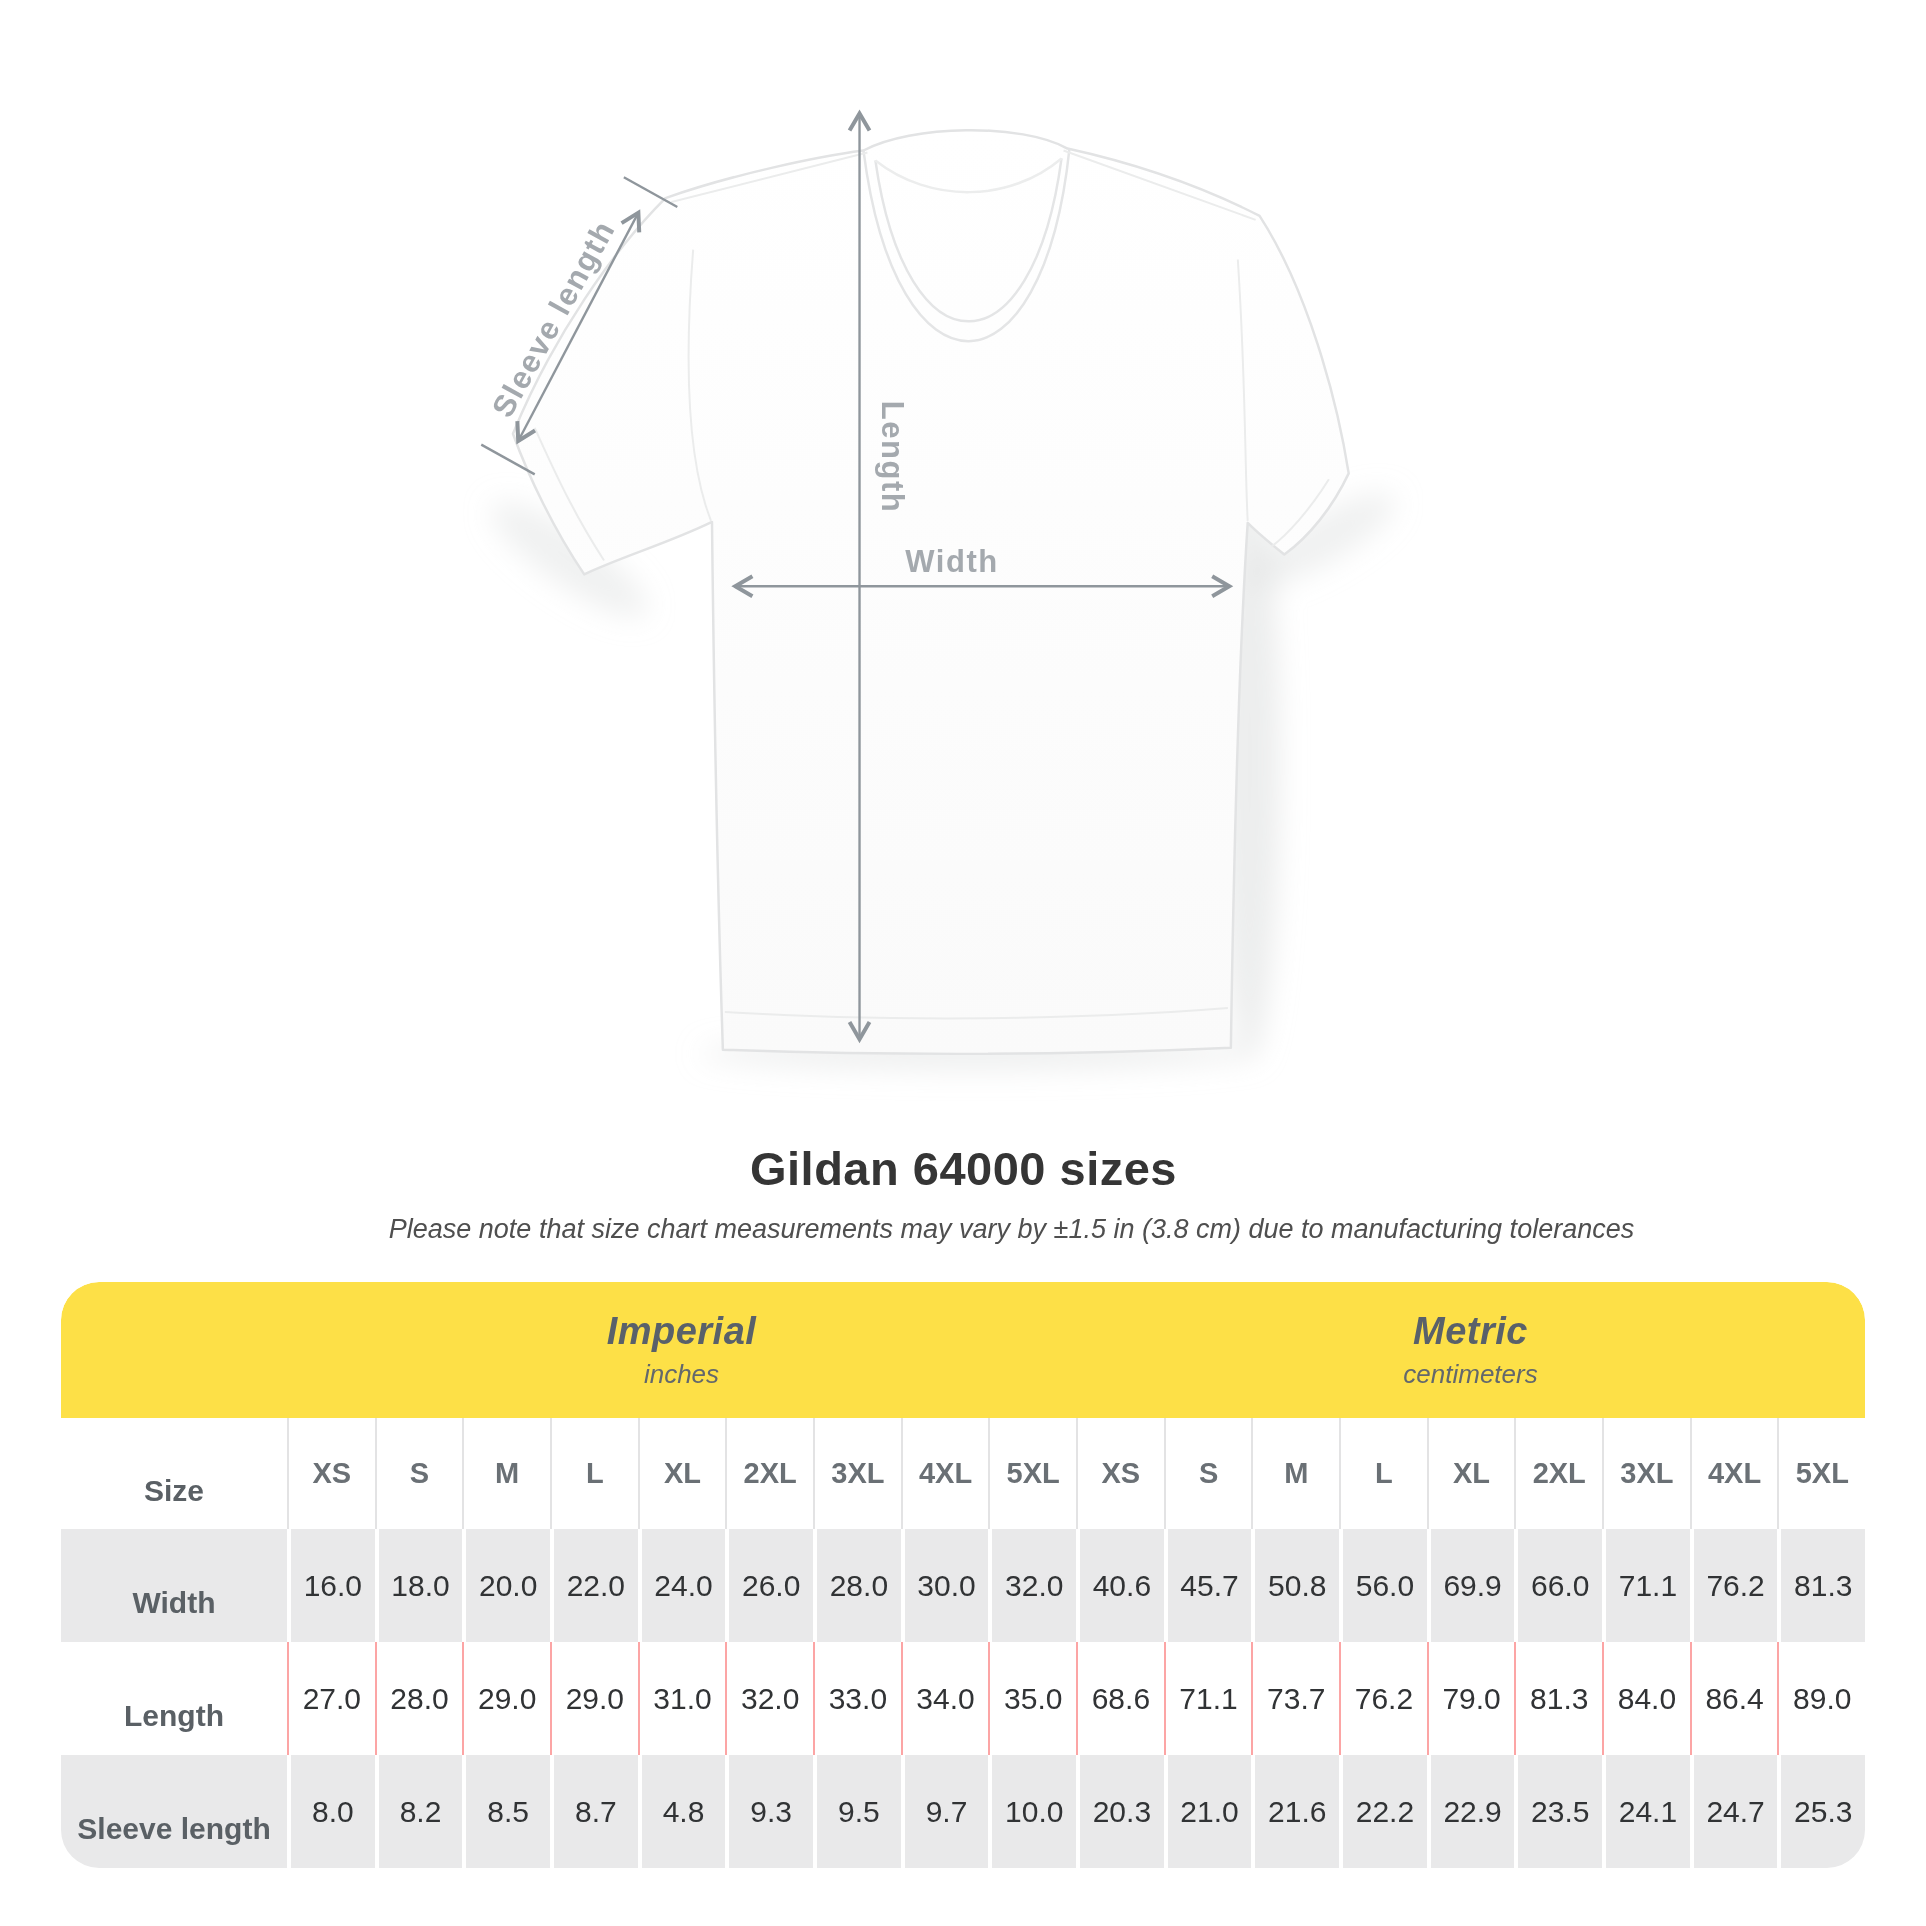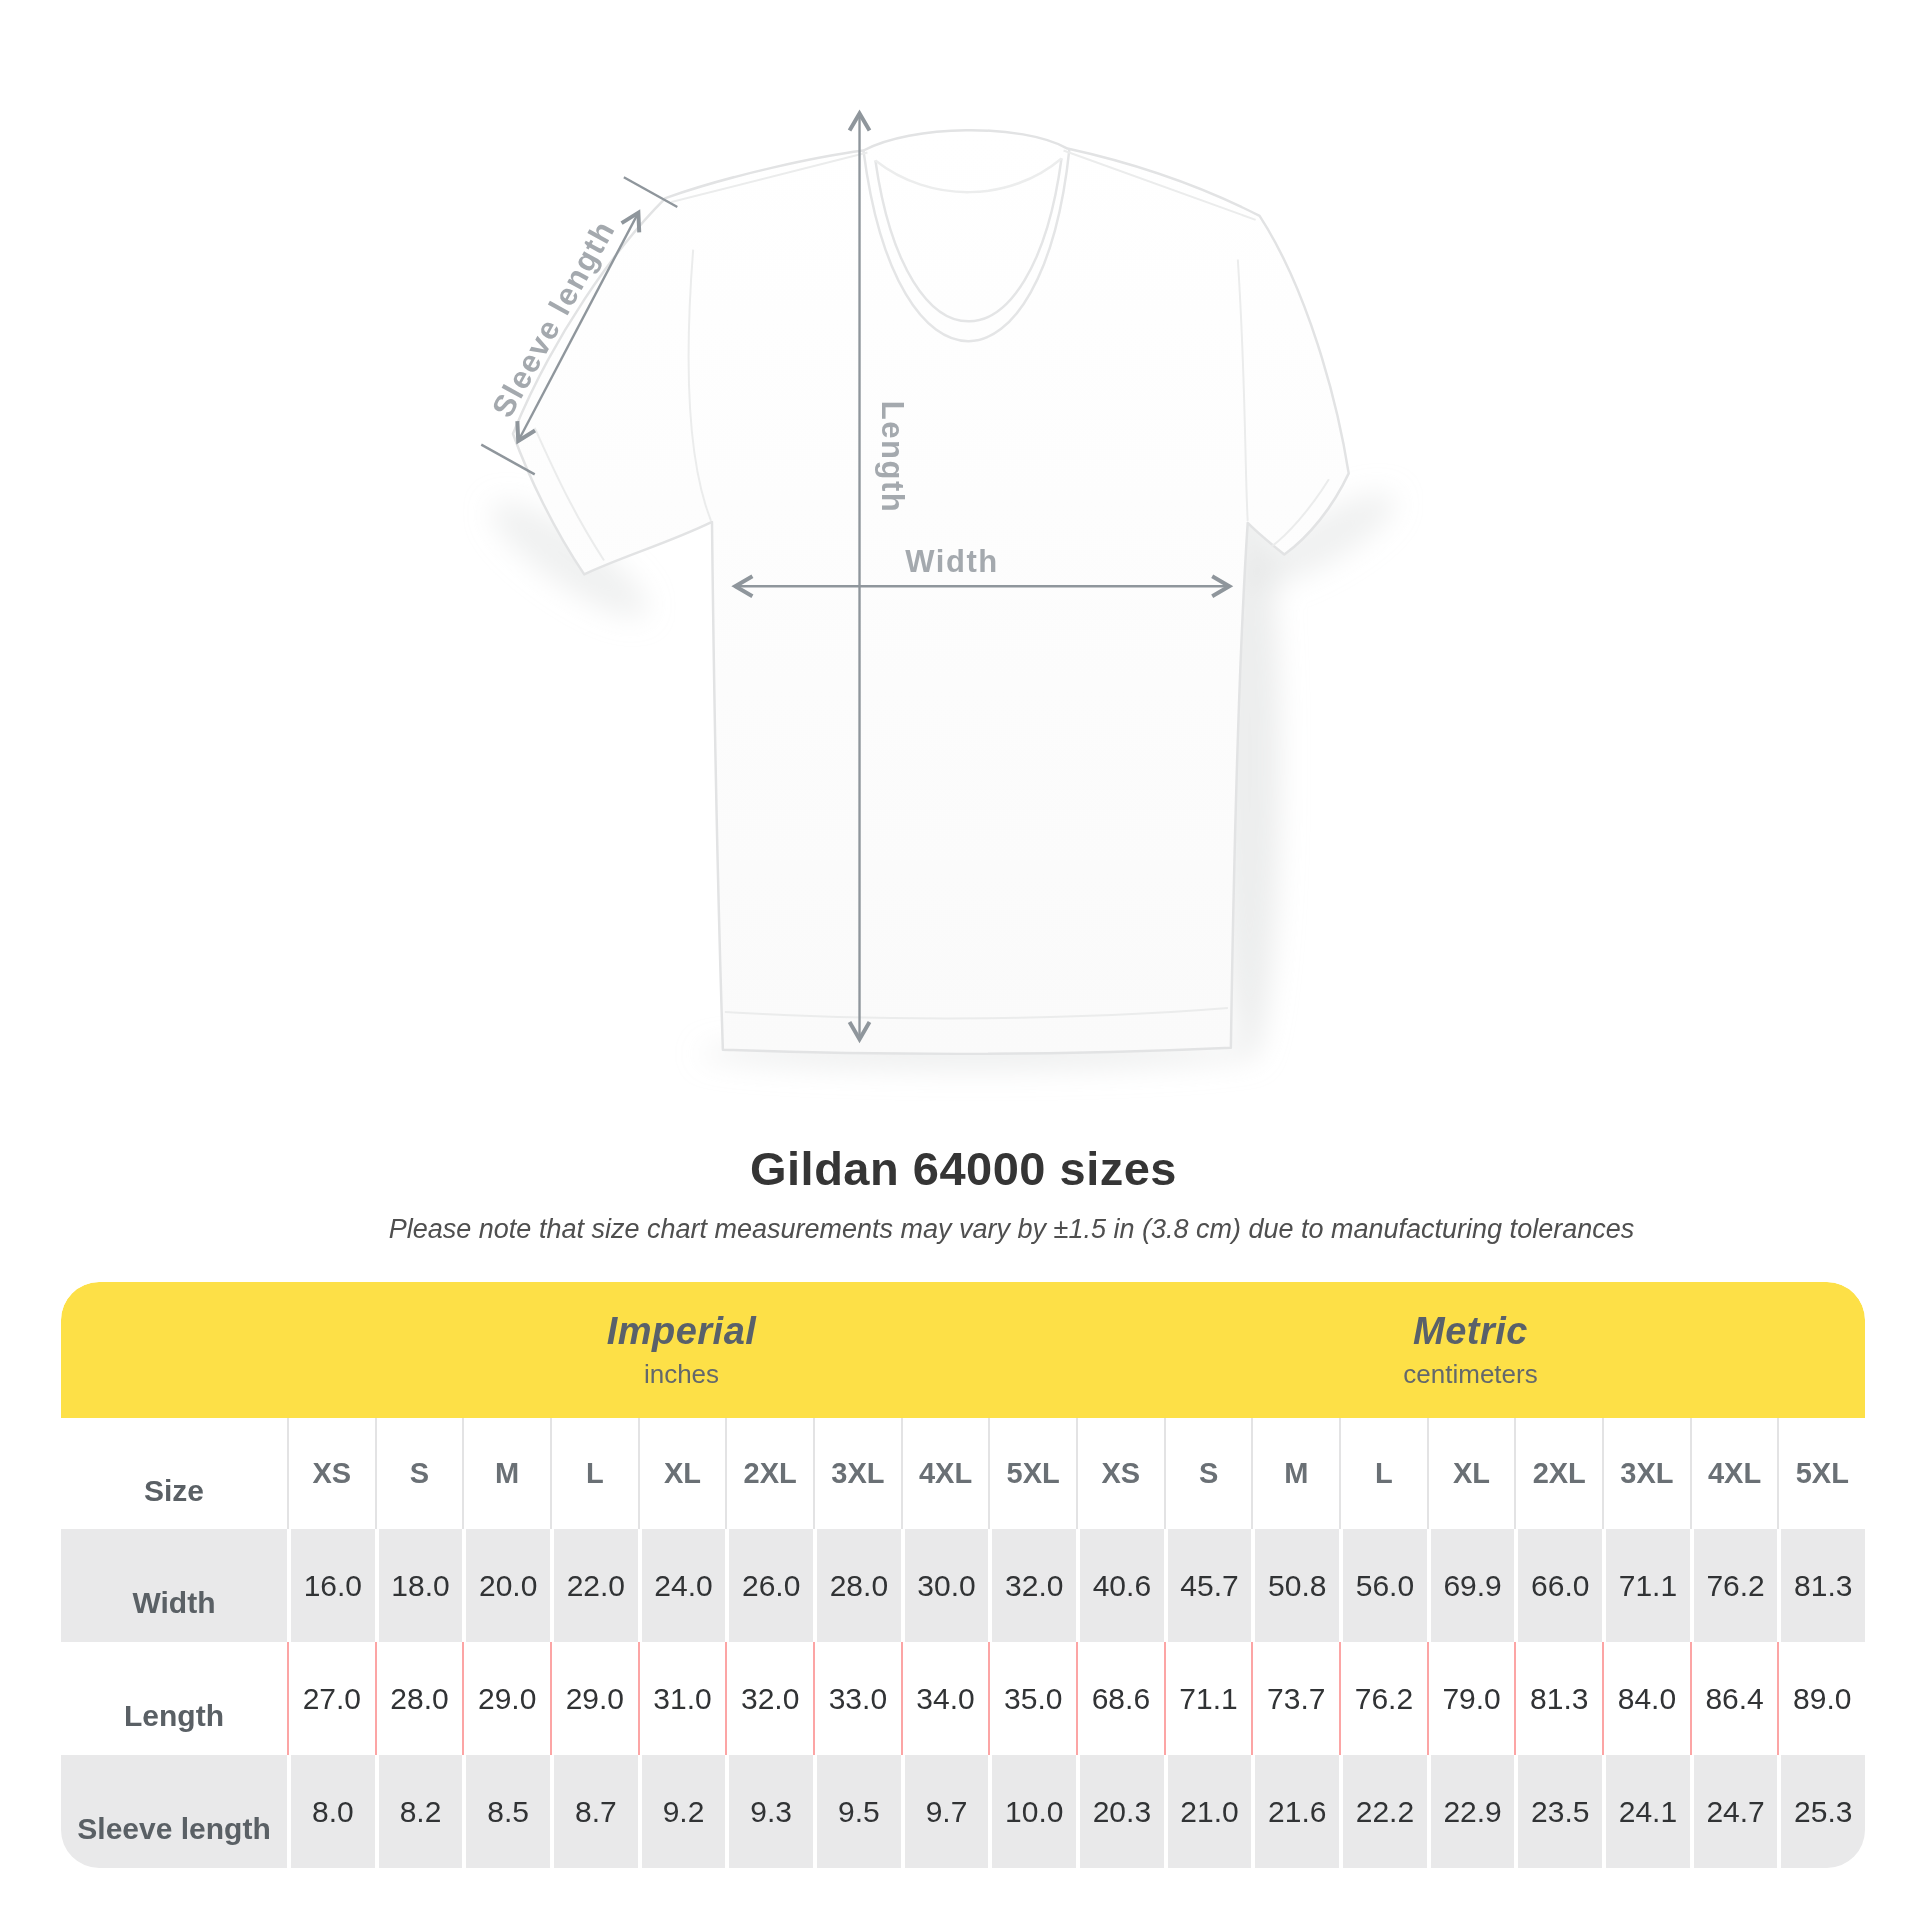--- a/index.html
+++ b/index.html
@@ -19,21 +19,21 @@
     font-size:47px;font-weight:700;color:#353535;letter-spacing:0.5px;}
   #page-subtitle{position:absolute;left:0;top:1214px;width:100%;text-align:center;
     font-size:27px;font-style:italic;color:#4f4f4f;margin-left:48px;}
 
   
   #size-table{position:absolute;left:61px;top:1282px;width:1804px;border-radius:38px;overflow:hidden;}
   .band{display:flex;background:#fde047;height:136px;border-radius:38px 38px 0 0;}
   .band .spacer{flex:0 0 226px;}
   .band .group{flex:1;display:flex;flex-direction:column;align-items:center;justify-content:center;gap:6px;}
   .group-title{font-size:38px;font-weight:700;font-style:italic;color:#59616a;letter-spacing:0.5px;}
-  .group-unit{font-size:26px;color:#63686c;}
+  .group-unit{font-size:26px;font-style:italic;color:#63686c;}
 
   .tr{display:flex;}
   .td{flex:1;display:flex;align-items:center;justify-content:center;box-sizing:border-box;
       font-size:30px;color:#313335;}
   .td.lbl{flex:0 0 226px;font-weight:700;color:#5a6065;margin-top:35px;}
   .tr.head{height:111px;background:#ffffff;}
   .tr.head .td{font-weight:700;color:#6a7075;font-size:29px;}
   .tr.head .td.lbl{font-size:30px;color:#5a6065;}
   .tr.data{height:113px;}
   .tr.r-gray{background:#e9e9ea;}
@@ -197,21 +197,21 @@
       <div class="td">86.4</div>
       <div class="td">89.0</div>
     </div>
 
     <div class="tr data r-gray">
       <div class="td lbl">Sleeve length</div>
       <div class="td">8.0</div>
       <div class="td">8.2</div>
       <div class="td">8.5</div>
       <div class="td">8.7</div>
-      <div class="td">9.2</div>
+      <div class="td">4.8</div>
       <div class="td">9.3</div>
       <div class="td">9.5</div>
       <div class="td">9.7</div>
       <div class="td">10.0</div>
       <div class="td">20.3</div>
       <div class="td">21.0</div>
       <div class="td">21.6</div>
       <div class="td">22.2</div>
       <div class="td">22.9</div>
       <div class="td">23.5</div>

